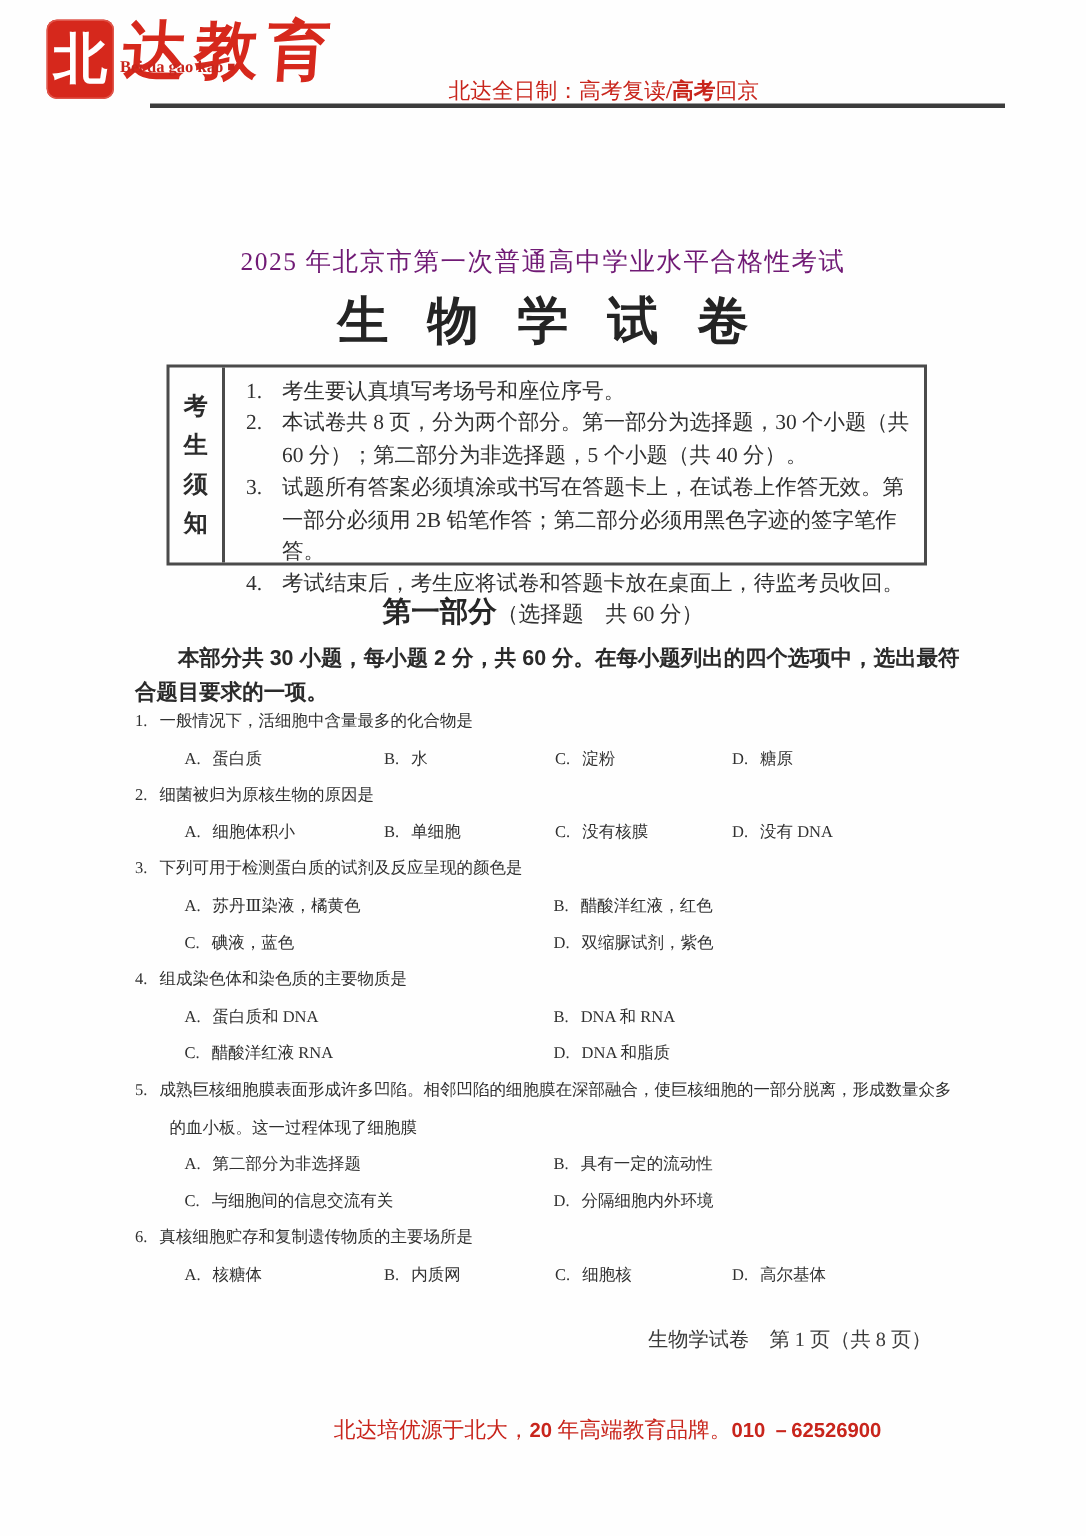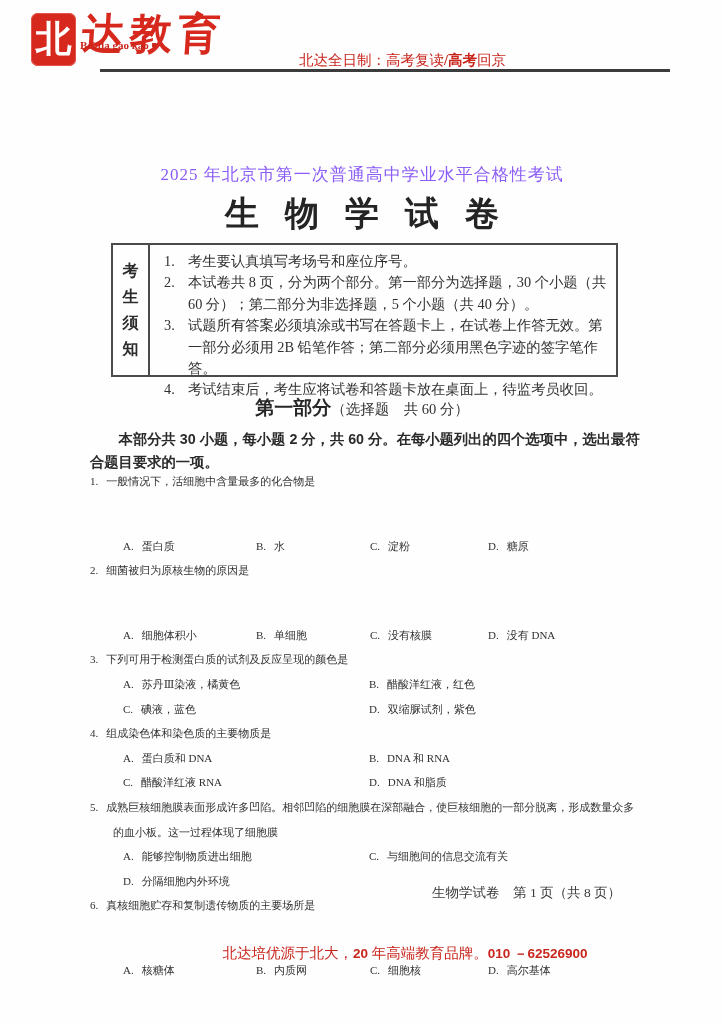--- a/index.html
+++ b/index.html
@@ -18,21 +18,21 @@
     position:absolute;left:82px;top:6px;color:#d6281c;
     font-size:42px;font-weight:bold;letter-spacing:6px;
     transform:skewX(-4deg);white-space:nowrap;
   }
   .logo-sub{position:absolute;left:80px;top:39px;color:#c8251c;font-size:11px;font-weight:bold;white-space:nowrap;}
   .logo-sub .sq{font-size:9px;vertical-align:1px;}
   .tagline{position:absolute;left:299px;top:51px;color:#c8251c;font-size:14.5px;white-space:nowrap;}
   .tagline .b{font-weight:bold;}
   .header-rule{position:absolute;left:100px;top:69px;width:570px;height:3px;background:#3c3c3c;}
   
-  .title1{position:absolute;top:163px;left:0;width:724px;text-align:center;font-size:17px;letter-spacing:1px;color:#8b5cf6;}
+  .title1{position:absolute;top:163px;left:0;width:724px;text-align:center;font-size:17px;letter-spacing:1px;color:#701a75;}
   .title2{position:absolute;top:191px;left:0;width:724px;text-align:center;
           font-size:34px;font-weight:bold;letter-spacing:26px;text-indent:26px;color:#242424;}
   
   .notice{position:absolute;left:111px;top:243px;width:507px;height:134px;
           border:2px solid #4b4b4b;box-sizing:border-box;display:flex;}
   .notice-label{width:35px;border-right:2px solid #4b4b4b;display:flex;flex-direction:column;
                 align-items:center;justify-content:center;gap:5px;font-weight:bold;font-size:16px;color:#2b2b2b;}
   .notice-list{flex:1;padding:6px 8px 4px 6px;font-size:14.3px;line-height:21.4px;color:#303030;}
   .n-item{position:relative;padding-left:32px;}
   .n-num{position:absolute;left:8px;}
@@ -41,21 +41,21 @@
   .sec-title{font-family:Liberation Sans, sans-serif;font-size:19px;font-weight:bold;color:#262626;}
   .sec-sub{font-size:14.5px;color:#303030;}
   .intro{position:absolute;top:428px;left:90px;width:550px;
          font-family:"Liberation Sans","DejaVu Sans",sans-serif;font-weight:bold;
          font-size:14.3px;line-height:23px;text-indent:2em;color:#2a2a2a;}
   
   .questions{position:absolute;top:469px;left:90px;width:550px;font-size:11px;line-height:24.6px;color:#303030;}
   .stem{padding-left:23px;text-indent:-23px;}
   .qnum{margin-right:8px;}
   .opts{padding-left:33px;display:grid;}
-  .cols4{grid-template-columns:133px 114px 118px 1fr;margin-top:40px;}
+  .cols4{grid-template-columns:133px 114px 118px 1fr;}
   .cols2{grid-template-columns:246px 1fr;}
   .olabel{margin-right:8px;}
   
   .page-footer{position:absolute;top:884px;left:90px;width:531px;text-align:right;font-size:13.5px;color:#3a3a3a;}
   .bottom-red{position:absolute;top:944px;left:0;width:724px;text-align:center;color:#c8251c;font-size:14.5px;padding-left:43px;}
   .bottom-red .b{font-weight:bold;font-family:"Liberation Sans","DejaVu Sans",sans-serif;font-size:13.5px;}
 </style>
 </head>
 <body>
 
@@ -153,21 +153,22 @@
         <span class="opt"><span class="olabel">C.</span><span>醋酸洋红液 RNA</span></span>
         <span class="opt"><span class="olabel">D.</span><span>DNA 和脂质</span></span>
       </div>
     </div>
 
     <div class="q">
       <div class="stem">
         <span class="qnum">5.</span><span>成熟巨核细胞膜表面形成许多凹陷。相邻凹陷的细胞膜在深部融合，使巨核细胞的一部分脱离，形成数量众多的血小板。这一过程体现了细胞膜</span>
       </div>
       <div class="opts cols2">
-        <span class="opt"><span class="olabel">A.</span><span>能够控制物质进出细胞</span></span>
+        <span class="opt"><span class="olabel">A.</span><span>第二部分为非选择题</span></span>
+        <span class="opt"><span class="olabel">B.</span><span>具有一定的流动性</span></span>
         <span class="opt"><span class="olabel">C.</span><span>与细胞间的信息交流有关</span></span>
         <span class="opt"><span class="olabel">D.</span><span>分隔细胞内外环境</span></span>
       </div>
     </div>
 
     <div class="q">
       <div class="stem">
         <span class="qnum">6.</span><span>真核细胞贮存和复制遗传物质的主要场所是</span>
       </div>
       <div class="opts cols4">

